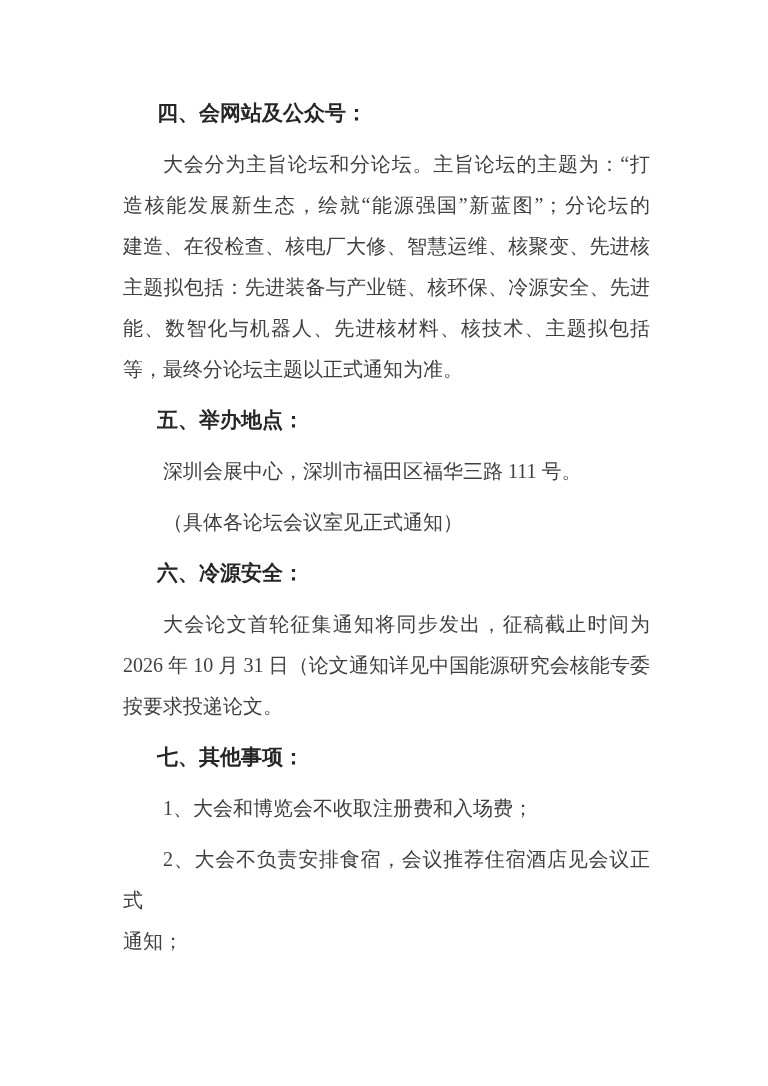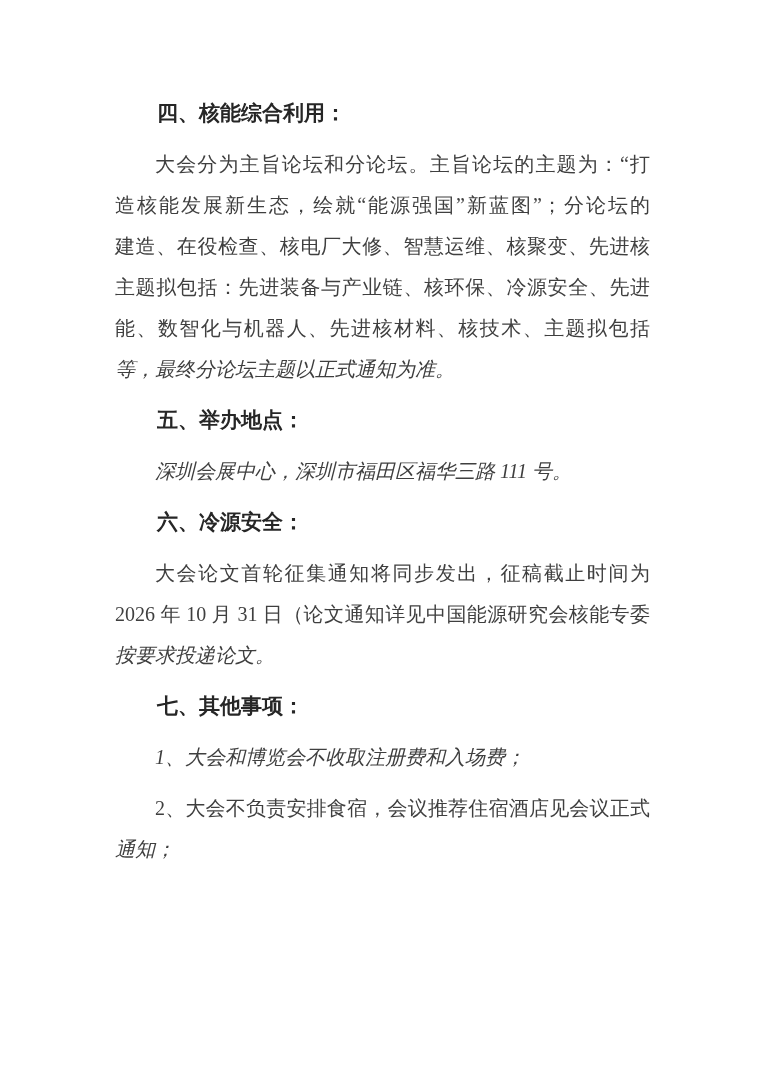--- a/index.html
+++ b/index.html
@@ -18,54 +18,56 @@
   }
   .heading {
     font-size: 21px;
     font-weight: bold;
     color: #262626;
     line-height: 41px;
     margin: 0 0 10px 0;
     text-indent: 2em;
     white-space: nowrap;
   }
-  .para { margin: 0 0 10px 0; }
+  .para { margin: 0 0 10px 8px; }
   .line {
     line-height: 41px;
     min-height: 41px;
   }
   .indent { text-indent: 2em; }
   .j {
     text-align: justify;
     text-align-last: justify;
   }
   .plain {
     text-align: center;
     text-align-last: left;
-    font-style: italic;
   }
 </style>
 </head>
 <body>
 
 <div class="page">
 
-  <div class="heading">四、核能综合利用：</div>
+  <div class="heading">四、会网站及公众号：</div>
   <div class="para">
     <div class="line indent j">大会分为主旨论坛和分论坛。主旨论坛的主题为：“打</div>
     <div class="line j">造核能发展新生态，绘就“能源强国”新蓝图”；分论坛的</div>
     <div class="line j">建造、在役检查、核电厂大修、智慧运维、核聚变、先进核</div>
     <div class="line j">主题拟包括：先进装备与产业链、核环保、冷源安全、先进</div>
     <div class="line j">能、数智化与机器人、先进核材料、核技术、主题拟包括</div>
     <div class="line plain">等，最终分论坛主题以正式通知为准。</div>
   </div>
 
   <div class="heading">五、举办地点：</div>
   <div class="para">
     <div class="line indent plain">深圳会展中心，深圳市福田区福华三路 111 号。</div>
+  </div>
+  <div class="para">
+    <div class="line indent plain">（具体各论坛会议室见正式通知）</div>
   </div>
 
   <div class="heading">六、冷源安全：</div>
   <div class="para">
     <div class="line indent j">大会论文首轮征集通知将同步发出，征稿截止时间为</div>
     <div class="line j">2026 年 10 月 31 日（论文通知详见中国能源研究会核能专委</div>
     <div class="line plain">按要求投递论文。</div>
   </div>
 
   <div class="heading">七、其他事项：</div>

